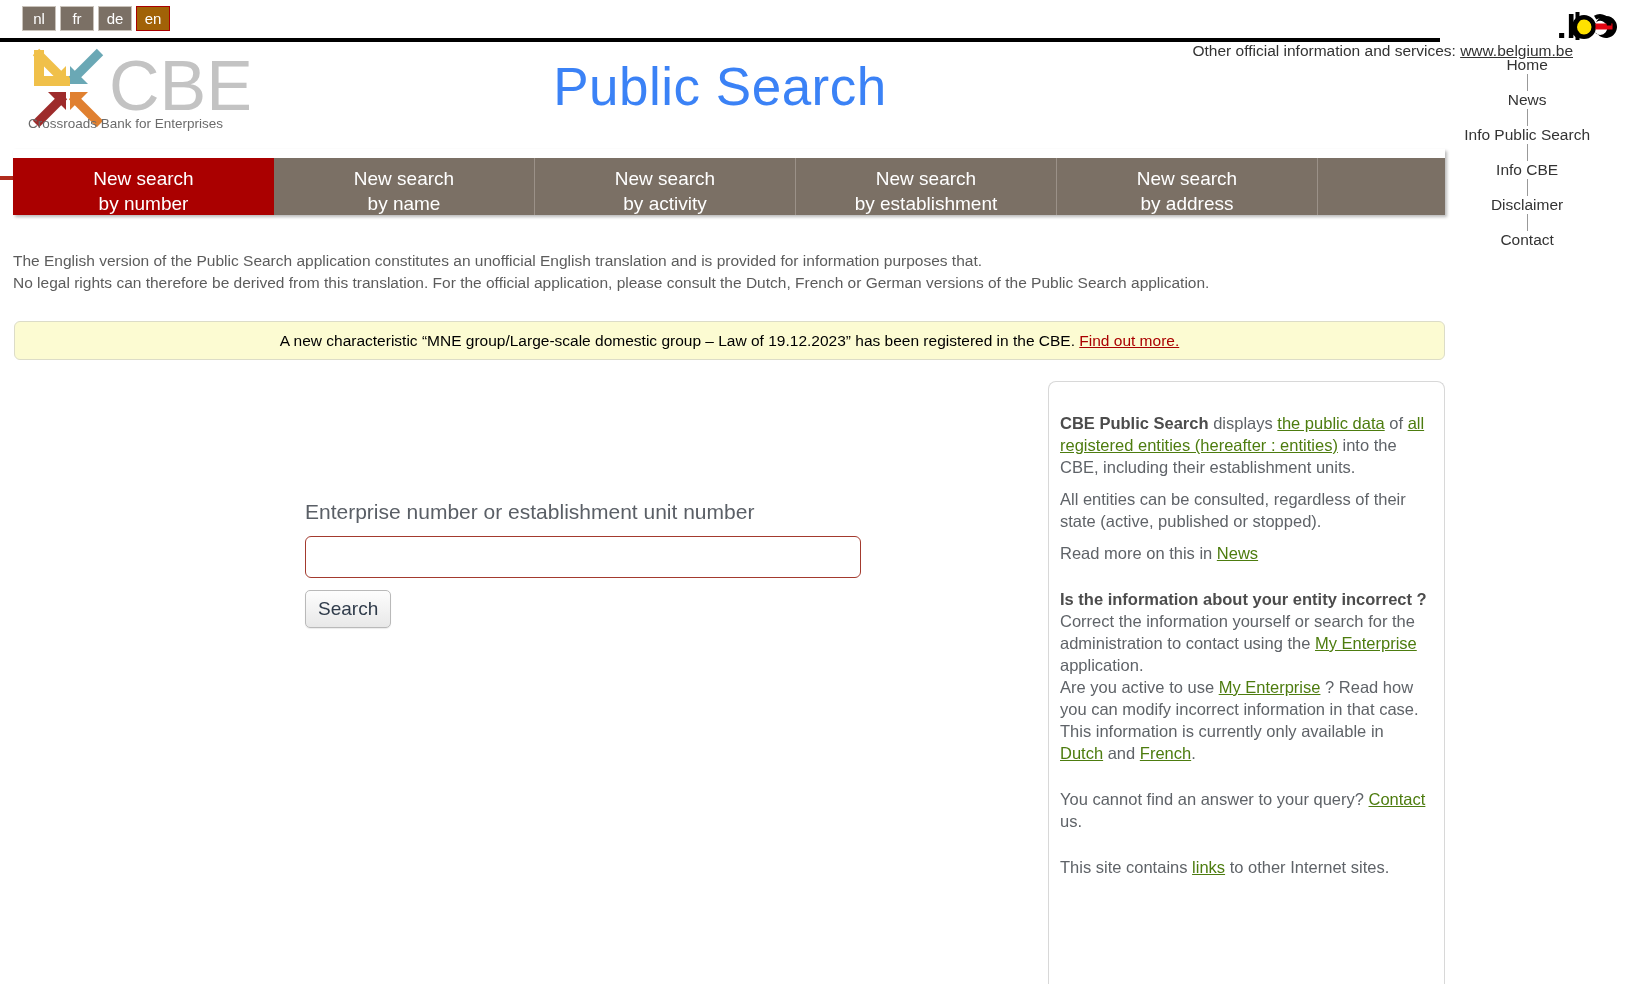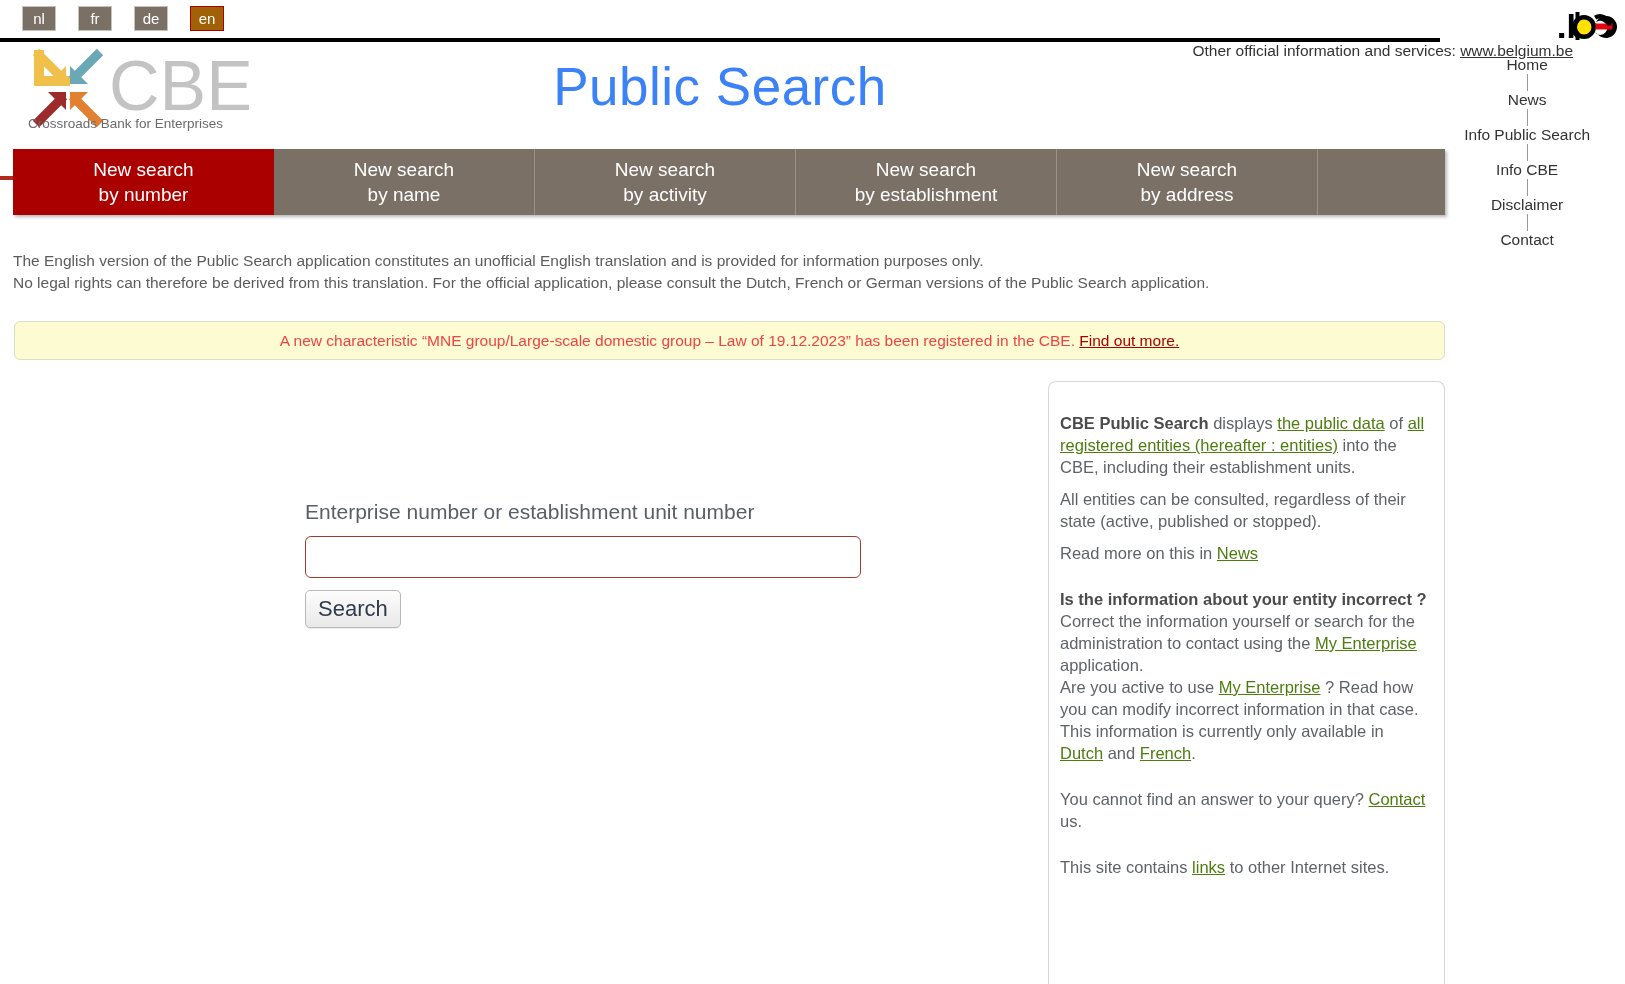--- a/index.html
+++ b/index.html
@@ -15,21 +15,21 @@
   
   .topbar {
     position: relative;
     height: 40px;
     width: 1625px;
   }
   .lang-list {
     position: absolute;
     left: 22px; top: 6px;
     display: flex;
-    gap: 22px;
+    gap: 4px;
   }
   .lang {
     width: 34px; height: 25px;
     background: #7b7065;
     border: 1px solid #c9c2ba;
     color: #ffffff;
     font-size: 15px;
     line-height: 23px;
     text-align: center;
     cursor: pointer;
@@ -122,20 +122,21 @@
     flex: 0 0 261px;
     background: #7b7065;
     color: #ffffff;
     text-align: center;
     font-size: 19px;
     line-height: 25px;
     padding-top: 8px;
     border-right: 1px solid #9b9188;
     cursor: pointer;
     font-family: "Liberation Sans", sans-serif;
+    margin-top: 9px;
   }
   .tab.active { background: #aa0000; border-right: none; }
   .tab.filler { flex: 1 1 auto; border-right: none; }
 
   
   .notice {
     position: absolute;
     left: 13px; top: 250px;
     width: 1400px;
     font-size: 15.5px;
@@ -150,21 +151,21 @@
     width: 1431px;
     height: 39px;
     background: #fcfbd2;
     border: 1px solid #dcdcc8;
     border-radius: 6px;
     text-align: center;
     font-size: 15.5px;
     line-height: 37px;
     color: #8a6a3a;
   }
-  .alert .txt { color: #ef4444; margin-top: 36px; }
+  .alert .txt { color: #000000; margin-top: 36px; }
   .alert a { color: #aa0000; text-decoration: underline; }
 
   
   .search-area {
     position: absolute;
     left: 305px; top: 500px;
     width: 560px;
   }
   .search-label {
     font-size: 21px;
@@ -185,21 +186,21 @@
     outline: none;
     font-family: "Liberation Sans", sans-serif;
   }
   .search-btn {
     margin-top: 12px;
     height: 38px;
     padding: 0 12px;
     background: linear-gradient(#fdfdfd, #e8e8e8);
     border: 1px solid #b9b9b9;
     border-radius: 5px;
-    font-size: 22px;
+    font-size: 19px;
     color: #2f3b4a;
     cursor: pointer;
     box-shadow: 0 1px 1px rgba(0,0,0,0.08);
     font-family: "Liberation Sans", sans-serif;
   }
 
   
   .sidebar {
     position: absolute;
     left: 1048px; top: 381px;
@@ -314,21 +315,21 @@
       <div>by establishment</div>
     </div>
     <div class="tab">
       <div>New search</div>
       <div>by address</div>
     </div>
     <div class="tab filler"></div>
   </div>
 
   <div class="notice">
-    <div>The English version of the Public Search application constitutes an unofficial English translation and is provided for information purposes only.</div>
+    <div>The English version of the Public Search application constitutes an unofficial English translation and is provided for information purposes that.</div>
     <div>No legal rights can therefore be derived from this translation. For the official application, please consult the Dutch, French or German versions of the Public Search application.</div>
   </div>
 
   <div class="alert">
     <span class="txt">A new characteristic “MNE group/Large-scale domestic group – Law of 19.12.2023” has been registered in the CBE. </span><a href="#">Find out more.</a>
   </div>
 
   <div class="search-area">
     <div class="search-label">Enterprise number or establishment unit number</div>
     <input class="search-input" type="text" placeholder="" style="">

